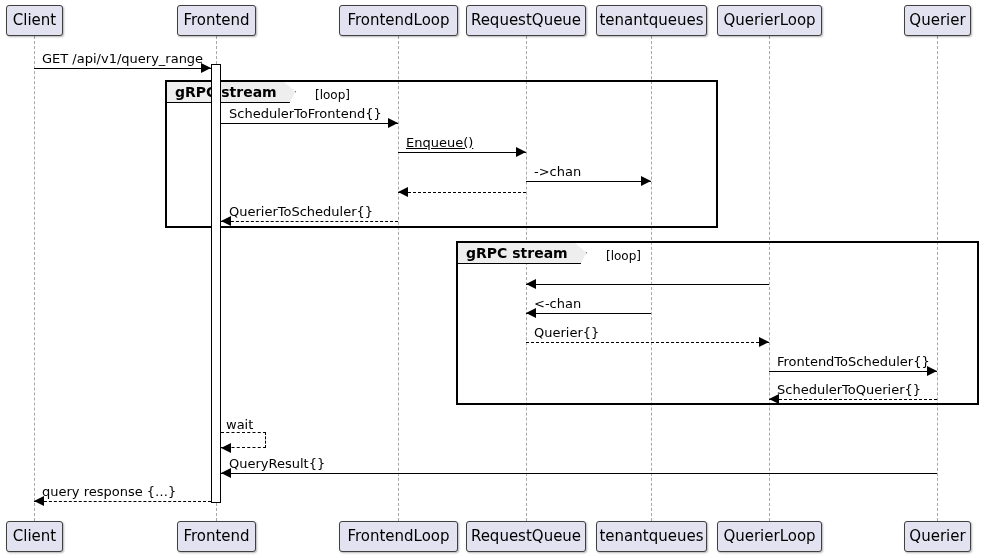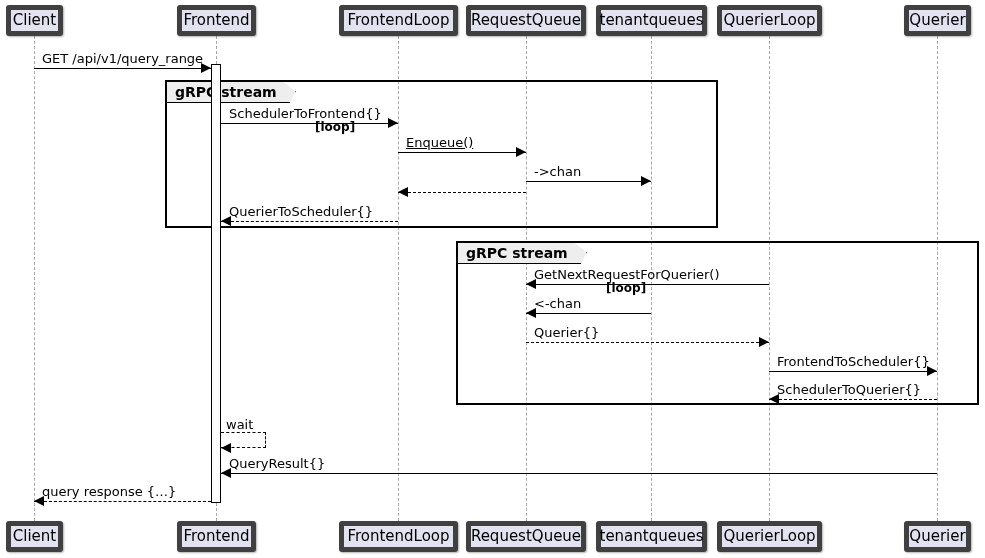--- a/index.html
+++ b/index.html
@@ -24,21 +24,21 @@
     position: absolute;
     width: 0;
     border-left: 1px dashed #A8A8A8;
   }
 
   
   .participant {
     position: absolute;
     box-sizing: border-box;
     background: #E2E2F0;
-    border: 5px solid #404040;
+    border: 1px solid #404040;
     border-radius: 3px;
     color: #000000;
     font-size: 15px;
     line-height: 1;
     text-align: center;
     white-space: nowrap;
     display: flex;
     align-items: center;
     justify-content: center;
     box-shadow: 1px 1px 2px rgba(0,0,0,0.30);
@@ -72,25 +72,24 @@
     padding: 0 18px 0 8px;
     font-size: 14px;
     font-weight: bold;
     color: #000000;
     white-space: nowrap;
     clip-path: polygon(0 0, calc(100% - 12px) 0, 100% 45%, calc(100% - 6px) 100%, 0 100%);
   }
   .group-label {
     position: absolute;
     font-size: 12px;
-    font-weight: bold;
+    font-weight: normal;
     color: #000000;
     white-space: nowrap;
     line-height: 1;
-    margin-top: 32px;
   }
 
   
   .msg-line {
     position: absolute;
     height: 0;
     border-top: 1px solid #000000;
   }
   .msg-line.dashed {
     border-top: 1px dashed #000000;
@@ -171,21 +170,20 @@
     <div class="msg-line" style="left: 526px; top: 181px; width: 125px;"></div>
     <div class="arrow right" style="top: 176px; left: 641px;"></div>
     <div class="msg-label" style="left: 534px; top: 165px;">-&gt;chan</div>
     <div class="msg-line dashed" style="left: 398px; top: 192px; width: 128px;"></div>
     <div class="arrow left" style="top: 187px; left: 398px;"></div>
     <div class="msg-line dashed" style="left: 221px; top: 221px; width: 177px;"></div>
     <div class="arrow left" style="top: 216px; left: 221px;"></div>
     <div class="msg-label" style="left: 229px; top: 205px;">QuerierToScheduler{}</div>
     <div class="msg-line" style="left: 526px; top: 284px; width: 243px;"></div>
     <div class="arrow left" style="top: 279px; left: 526px;"></div>
-    <div class="msg-label" style="left: 534px; top: 268px;">GetNextRequestForQuerier()</div>
     <div class="msg-line" style="left: 526px; top: 313px; width: 125px;"></div>
     <div class="arrow left" style="top: 308px; left: 526px;"></div>
     <div class="msg-label" style="left: 534px; top: 297px;">&lt;-chan</div>
     <div class="msg-line dashed" style="left: 526px; top: 342px; width: 243px;"></div>
     <div class="arrow right" style="top: 337px; left: 759px;"></div>
     <div class="msg-label" style="left: 534px; top: 326px;">Querier{}</div>
     <div class="msg-line" style="left: 769px; top: 371px; width: 168px;"></div>
     <div class="arrow right" style="top: 366px; left: 927px;"></div>
     <div class="msg-label" style="left: 777px; top: 355px;">FrontendToScheduler{}</div>
     <div class="msg-line dashed" style="left: 769px; top: 399px; width: 168px;"></div>

